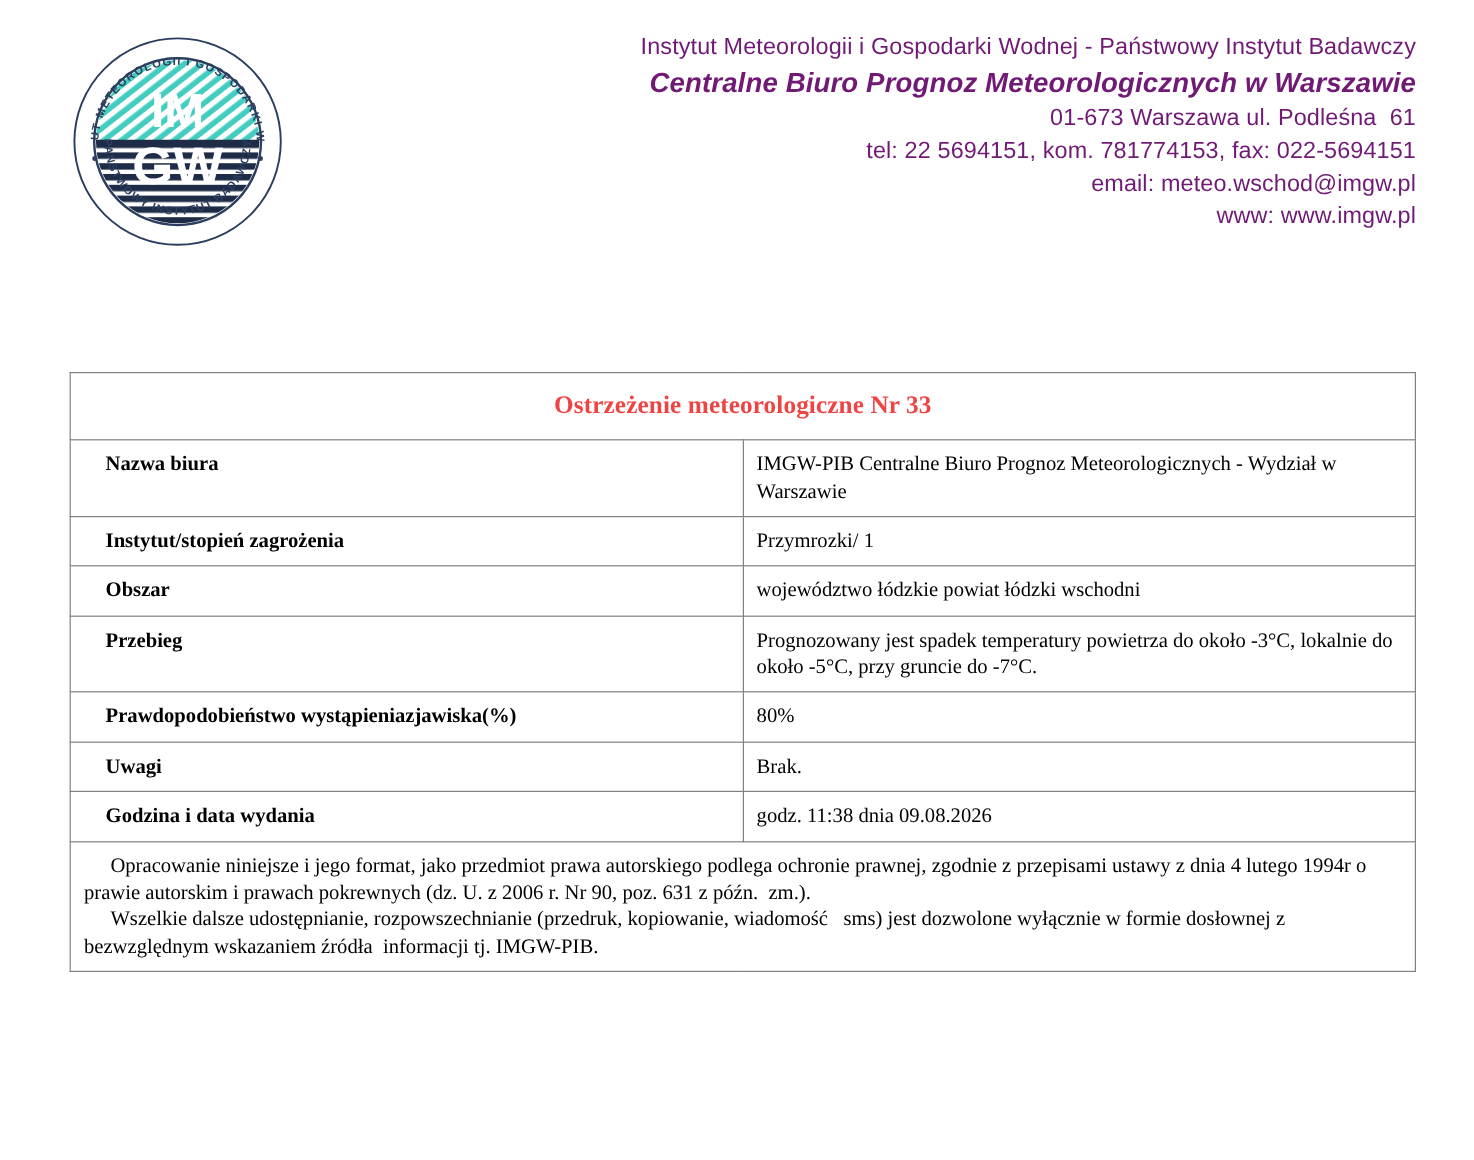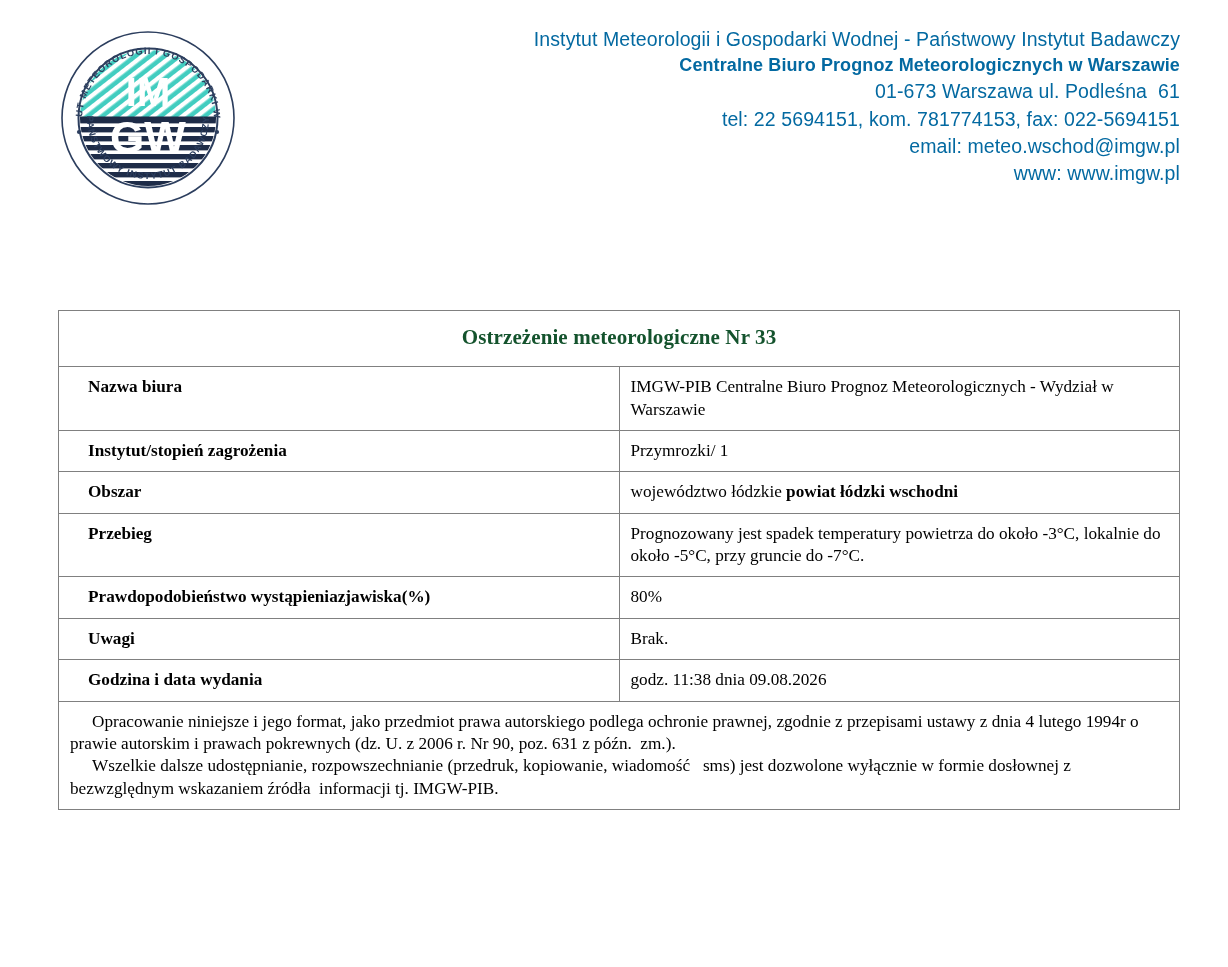--- a/index.html
+++ b/index.html
@@ -32,31 +32,32 @@
     width: 180px;
     height: 180px;
   }
 
   #header-text {
     position: absolute;
     right: 48px;
     top: 26px;
     text-align: right;
     font-family: "Liberation Sans", "DejaVu Sans", sans-serif;
-    color: #0369a1;
+    color: #701a75;
     line-height: 1.40;
   }
   #header-text .line {
     font-size: 19.5px;
     white-space: pre;
     letter-spacing: 0.1px;
   }
   #header-text .line.bold {
     font-weight: bold;
-    font-size: 18px;
+    font-size: 23px;
+    font-style: italic;
   }
 
   
   #warning-table {
     position: absolute;
     left: 58px;
     top: 310px;
     width: 1122px;
     border-collapse: collapse;
     table-layout: fixed;
@@ -75,26 +76,26 @@
     padding-left: 29px;
   }
   #warning-table td.value {
     width: 827px;
   }
   #warning-table td.title-cell {
     text-align: center;
     padding: 13px 10px 15px 10px;
   }
   .doc-title {
-    color: #14532d;
+    color: #ef4444;
     font-weight: bold;
     font-size: 21px;
     letter-spacing: 0.1px;
   }
-  .value b { font-weight: bold; margin-top: 28px; }
+  .value b { font-weight: normal; margin-top: 28px; }
 
   #footer-cell {
     padding: 10px 14px 14px 14px;
     font-size: 17.2px;
     line-height: 1.38;
   }
   #footer-cell p {
     margin: 0;
     text-indent: 22px;
     white-space: pre-wrap;

